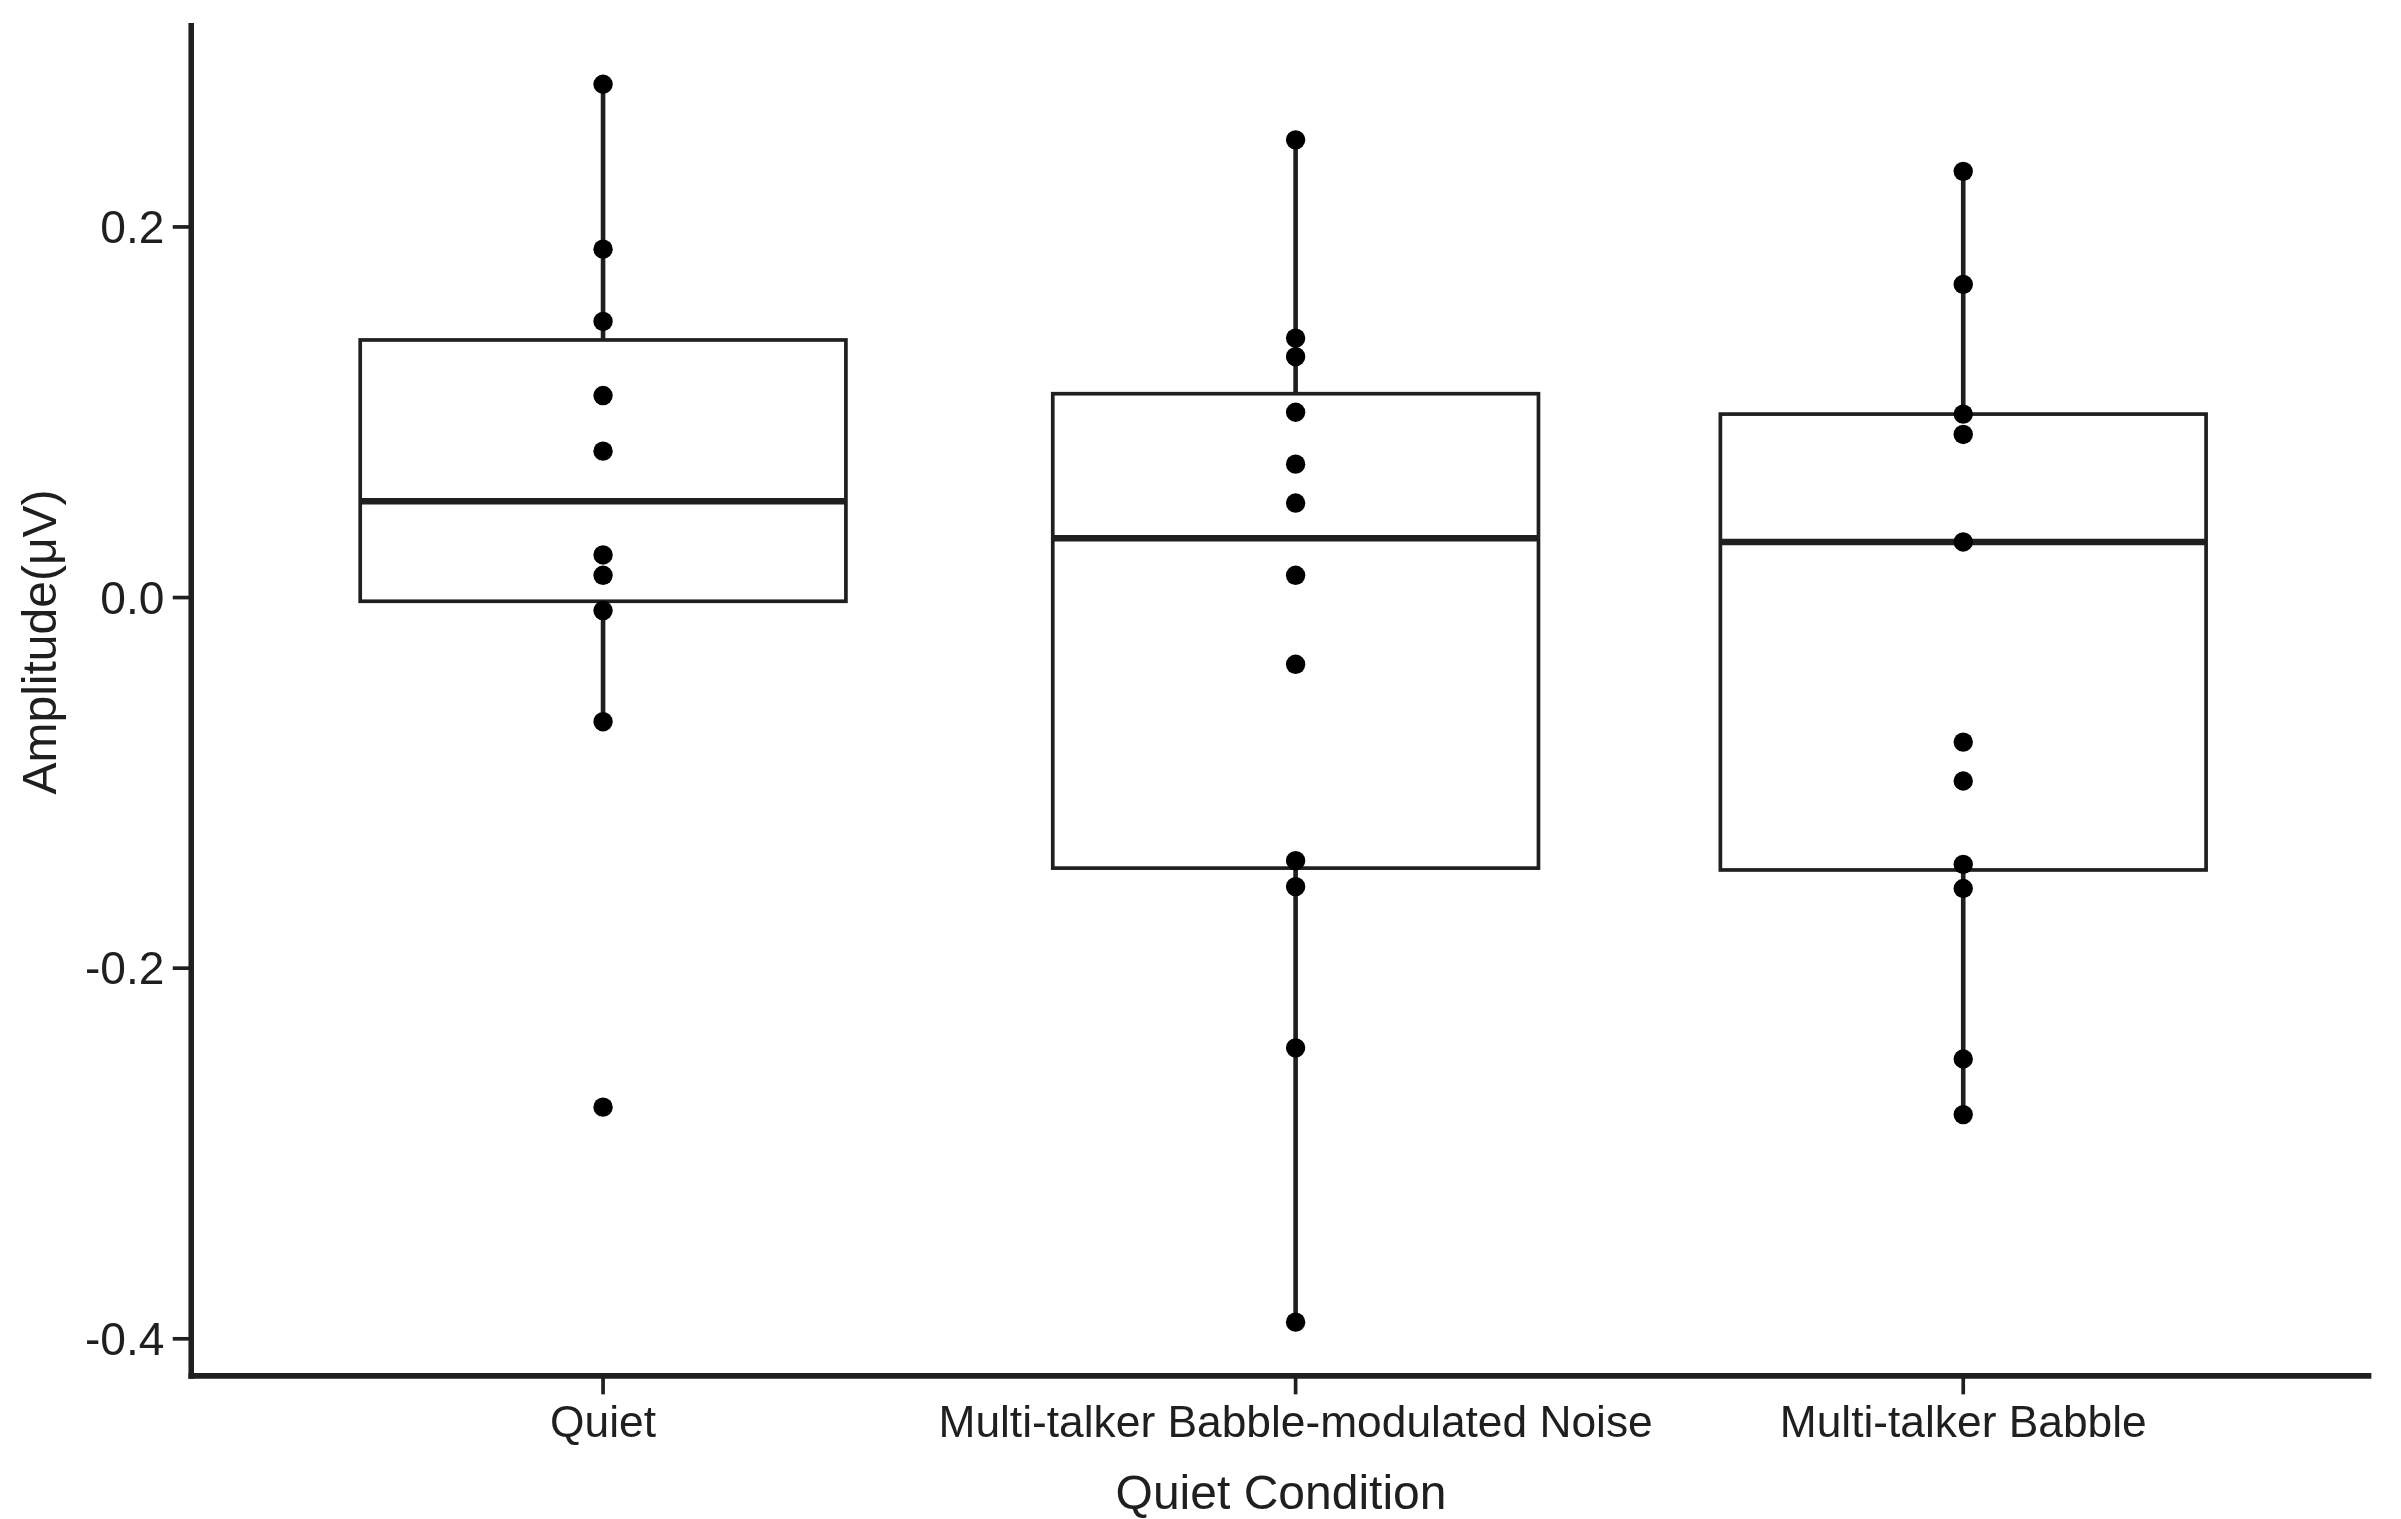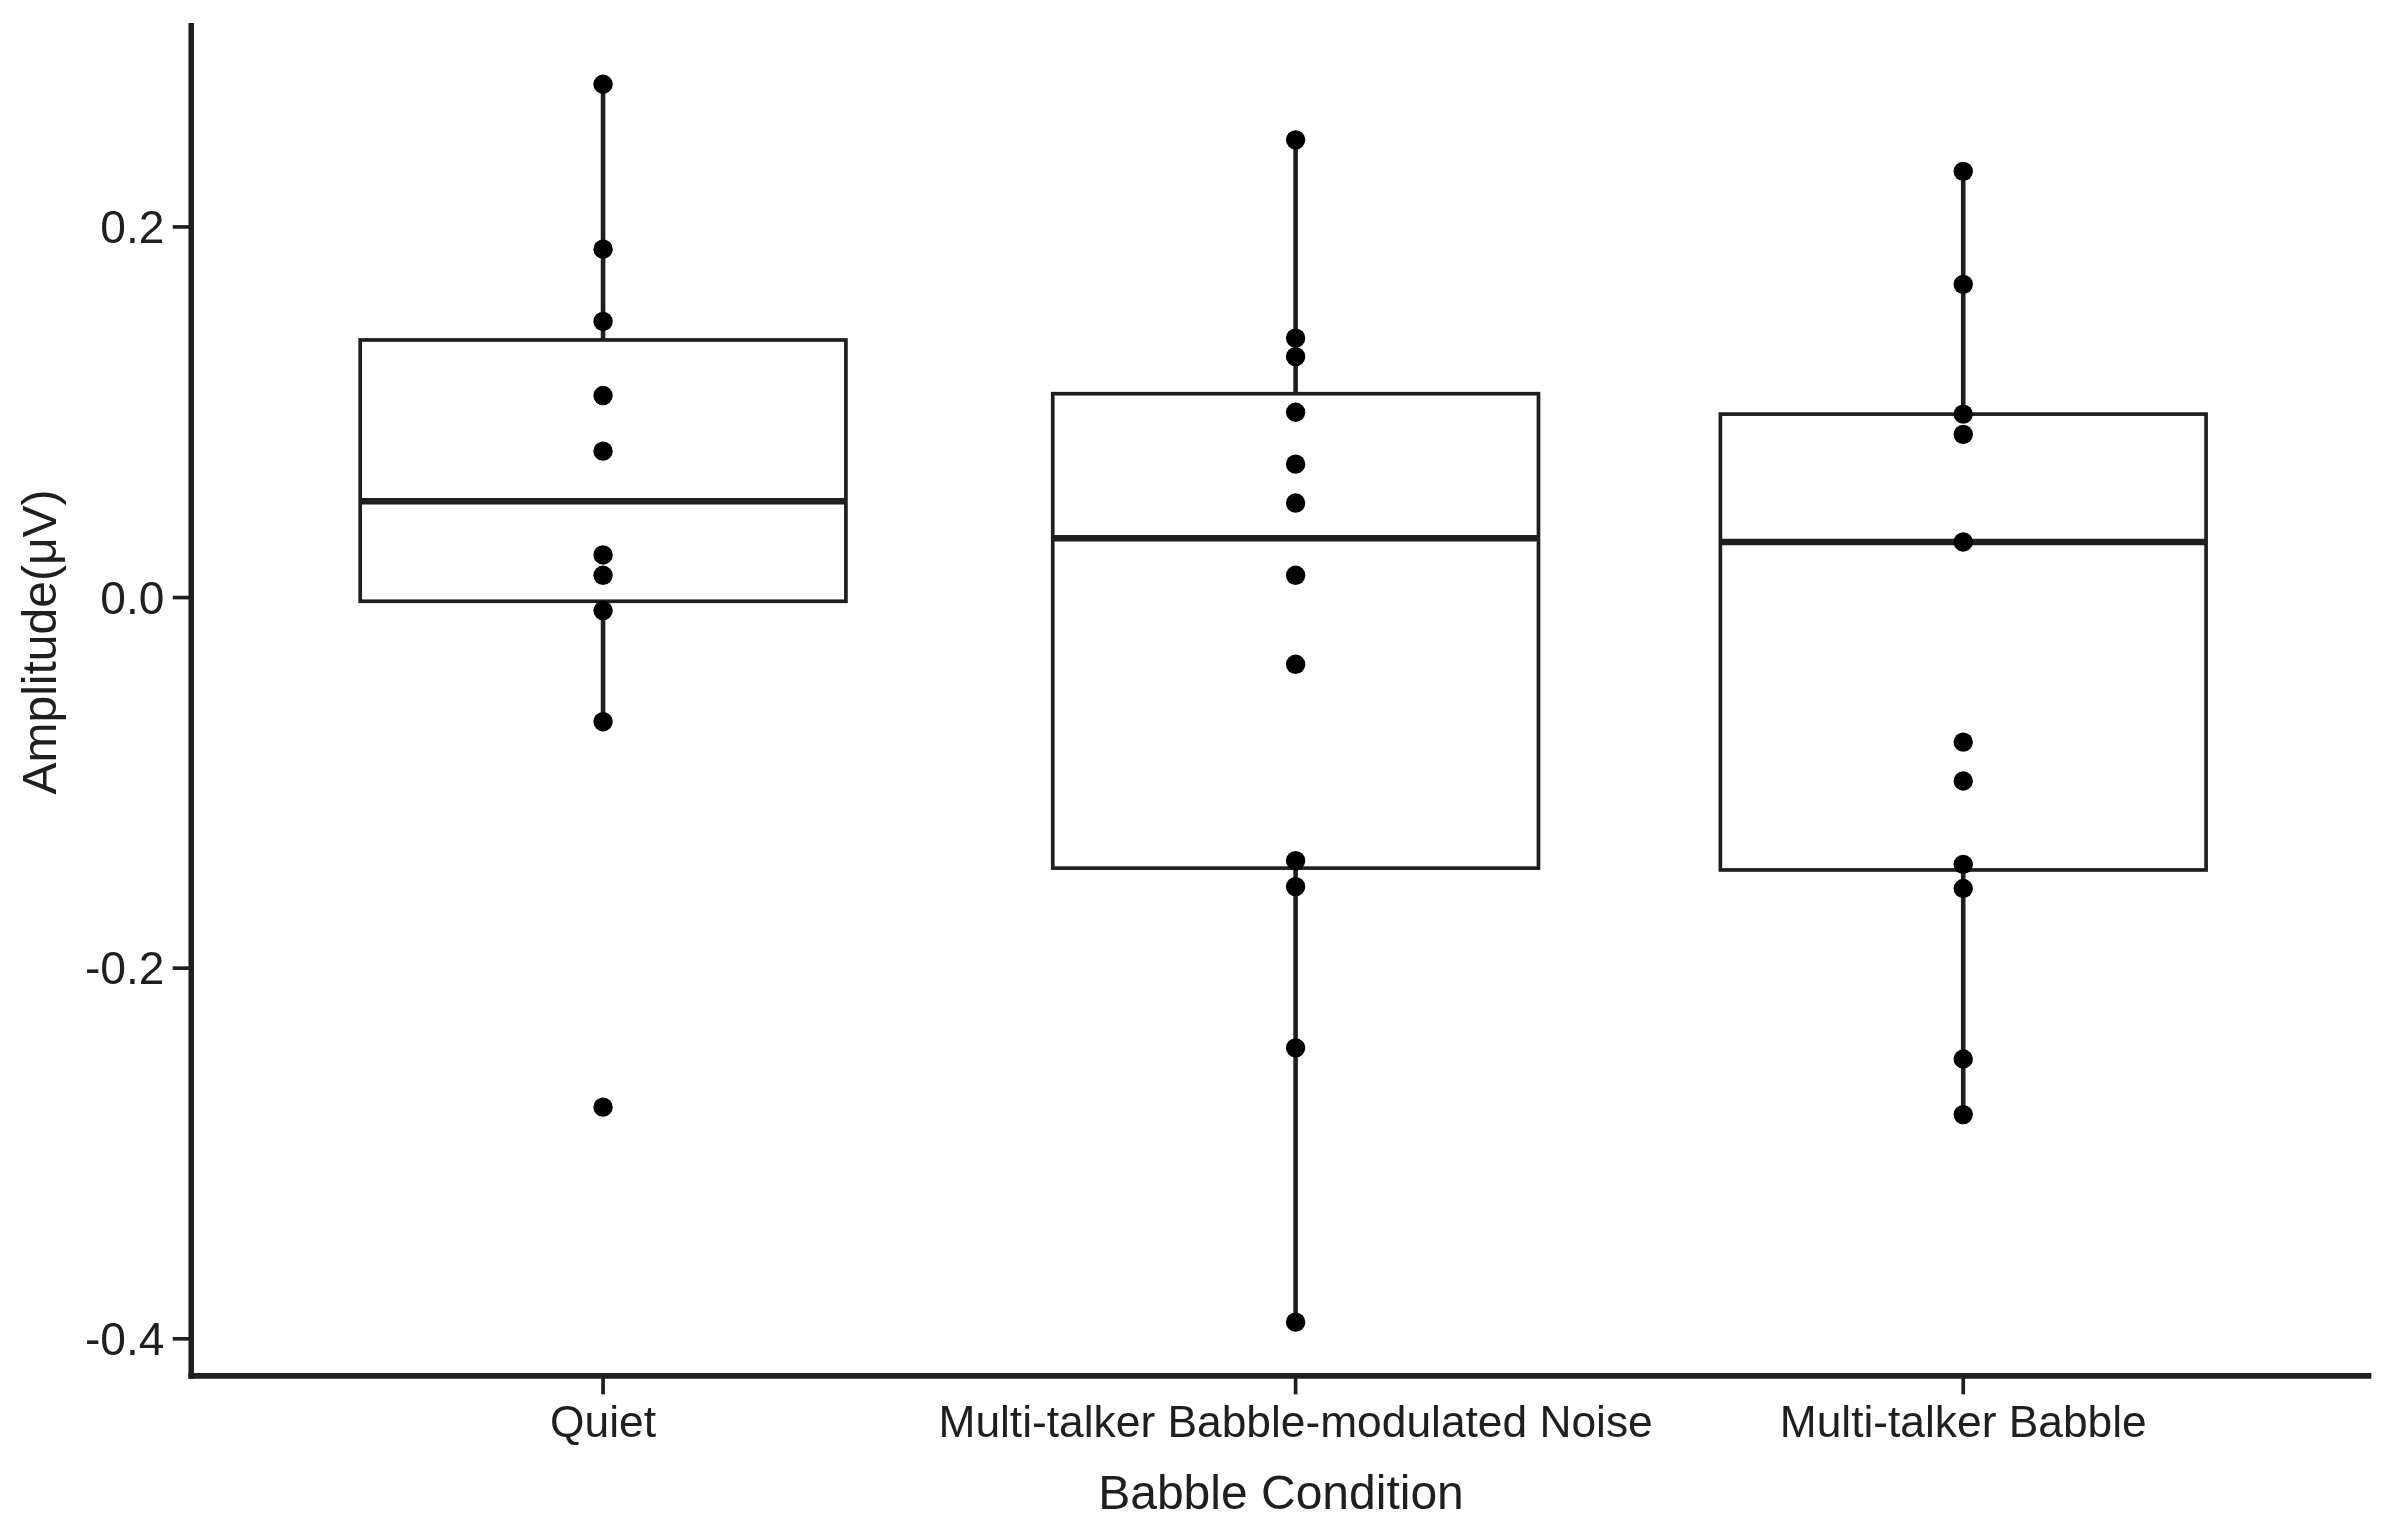--- a/index.html
+++ b/index.html
@@ -90,15 +90,15 @@
       <circle cx="2126" cy="470.5205479452055" r="10.5" fill="#000000"></circle>
       <circle cx="2126" cy="586.9178082191781" r="10.5" fill="#000000"></circle>
       <circle cx="2126" cy="803.6575342465754" r="10.5" fill="#000000"></circle>
       <circle cx="2126" cy="845.8013698630139" r="10.5" fill="#000000"></circle>
       <circle cx="2126" cy="936.1095890410959" r="10.5" fill="#000000"></circle>
       <circle cx="2126" cy="962.1986301369864" r="10.5" fill="#000000"></circle>
       <circle cx="2126" cy="1146.8287671232877" r="10.5" fill="#000000"></circle>
       <circle cx="2126" cy="1207.0342465753424" r="10.5" fill="#000000"></circle>
     </svg>
   <div class="axis-title y" style="left:39px; top:642px;">Amplitude(μV)</div>
-  <div class="axis-title x" style="left:1281px; top:1465px;">Babble Condition</div>
+  <div class="axis-title x" style="left:1281px; top:1465px;">Quiet Condition</div>
 </div>
 
 
 </body></html>

